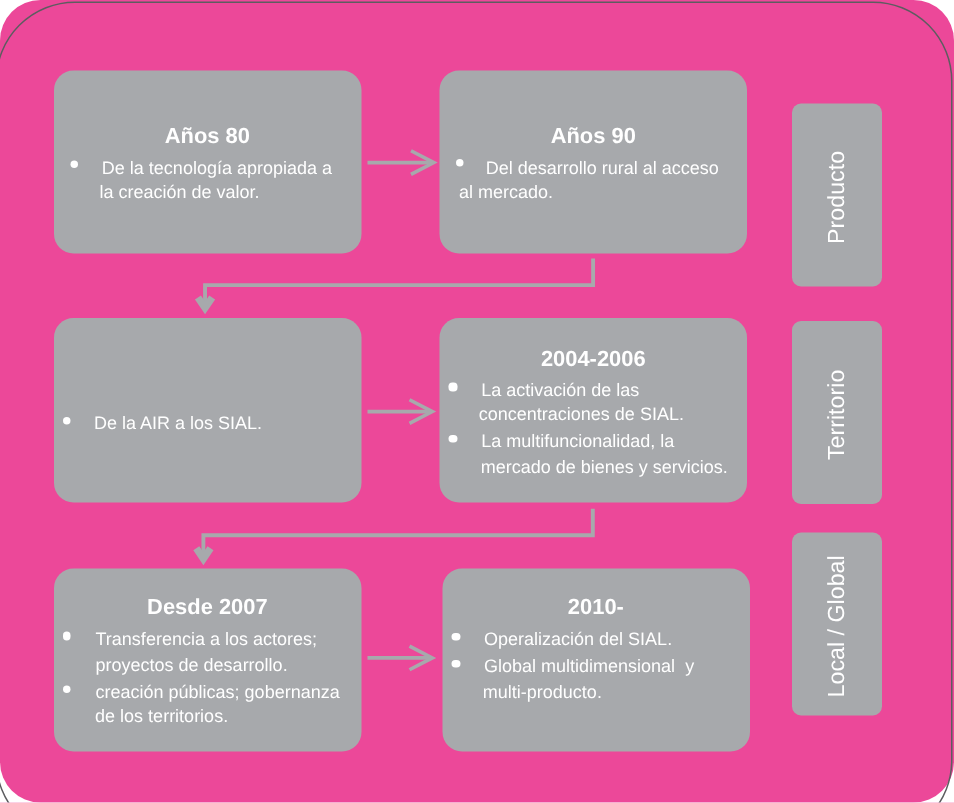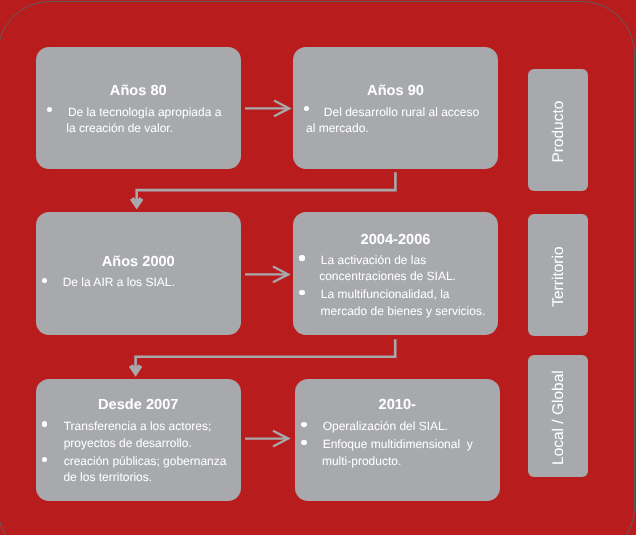--- a/index.html
+++ b/index.html
@@ -2,21 +2,21 @@
 <html><head>
 <meta charset="utf-8">
 <title>SIAL timeline diagram</title>
 <style>
   html,body{margin:0;padding:0;background:#ffffff;}
   body{width:636px;height:535px;overflow:hidden;
        font-family:"Liberation Sans", sans-serif;
        -webkit-font-smoothing:antialiased;
        text-rendering:geometricPrecision;}
 
-  #stage{position:relative;width:636px;height:535px;background:#b91c1c;}
+  #stage{position:relative;width:636px;height:535px;background:#ec4899;border-radius:27px;}
 
   
   .frame{position:absolute;left:-3px;top:0.8px;width:637.6px;height:559.3px;
          border:1.35px solid #5d5d60;border-radius:53px;box-sizing:border-box;}
 
   
   .box{position:absolute;background:#a7a9ac;border-radius:13px;box-sizing:border-box;}
   .btitle{position:absolute;left:0;right:0;text-align:center;color:#ffffff;
           font-weight:bold;font-size:14.6px;line-height:1;}
   .bline{position:absolute;color:#ffffff;font-size:12px;line-height:1;white-space:pre;text-align:right;}
@@ -74,21 +74,20 @@
   </div>
 
   <div class="box" style="left:293px;top:46.5px;width:205px;height:122.8px">
     <div class="btitle" style="top:37.3px">Años 90</div>
     <span class="bdot" style="left:10.55px;top:59.55px"></span>
     <div class="bline" style="left:30.8px;top:59px">Del desarrollo rural al acceso</div>
     <div class="bline" style="left:13px;top:75.6px">al mercado.</div>
   </div>
 
   <div class="box" style="left:36px;top:212px;width:204.5px;height:123px">
-    <div class="btitle" style="top:43.0px">Años 2000</div>
     <span class="bdot" style="left:5.55px;top:65.85px"></span>
     <div class="bline" style="left:26.7px;top:63.8px">De la AIR a los SIAL.</div>
   </div>
 
   <div class="box" style="left:293px;top:212px;width:205px;height:123px">
     <div class="btitle" style="top:21.1px">2004-2006</div>
     <span class="bdot" style="left:6.45px;top:43.45px"></span>
     <span class="bdot" style="left:6.45px;top:77.95px"></span>
     <div class="bline" style="left:27.8px;top:41.6px">La activación de las</div>
     <div class="bline" style="left:26.2px;top:58.4px">concentraciones de SIAL.</div>
@@ -104,21 +103,21 @@
     <div class="bline" style="left:27.7px;top:58.1px">proyectos de desarrollo.</div>
     <div class="bline" style="left:27.7px;top:76.2px">creación públicas; gobernanza</div>
     <div class="bline" style="left:27.4px;top:92.7px">de los territorios.</div>
   </div>
 
   <div class="box" style="left:295px;top:378.5px;width:204.5px;height:122.5px">
     <div class="btitle" style="top:19.1px">2010-</div>
     <span class="bdot" style="left:6.45px;top:43.35px"></span>
     <span class="bdot" style="left:6.45px;top:61.65px"></span>
     <div class="bline" style="left:27.7px;top:41.4px">Operalización del SIAL.</div>
-    <div class="bline" style="left:27.7px;top:59.1px">Enfoque multidimensional  y</div>
+    <div class="bline" style="left:27.7px;top:59.1px">Global multidimensional  y</div>
     <div class="bline" style="left:26.9px;top:76.8px">multi-producto.</div>
   </div>
 
   <div class="side" style="left:528px;top:69px;width:60px;height:122px">
     <span class="slab">Producto</span>
   </div>
   <div class="side" style="left:528px;top:214.4px;width:60px;height:121.6px">
     <span class="slab">Territorio</span>
   </div>
   <div class="side" style="left:528px;top:355.2px;width:60px;height:122.2px">

